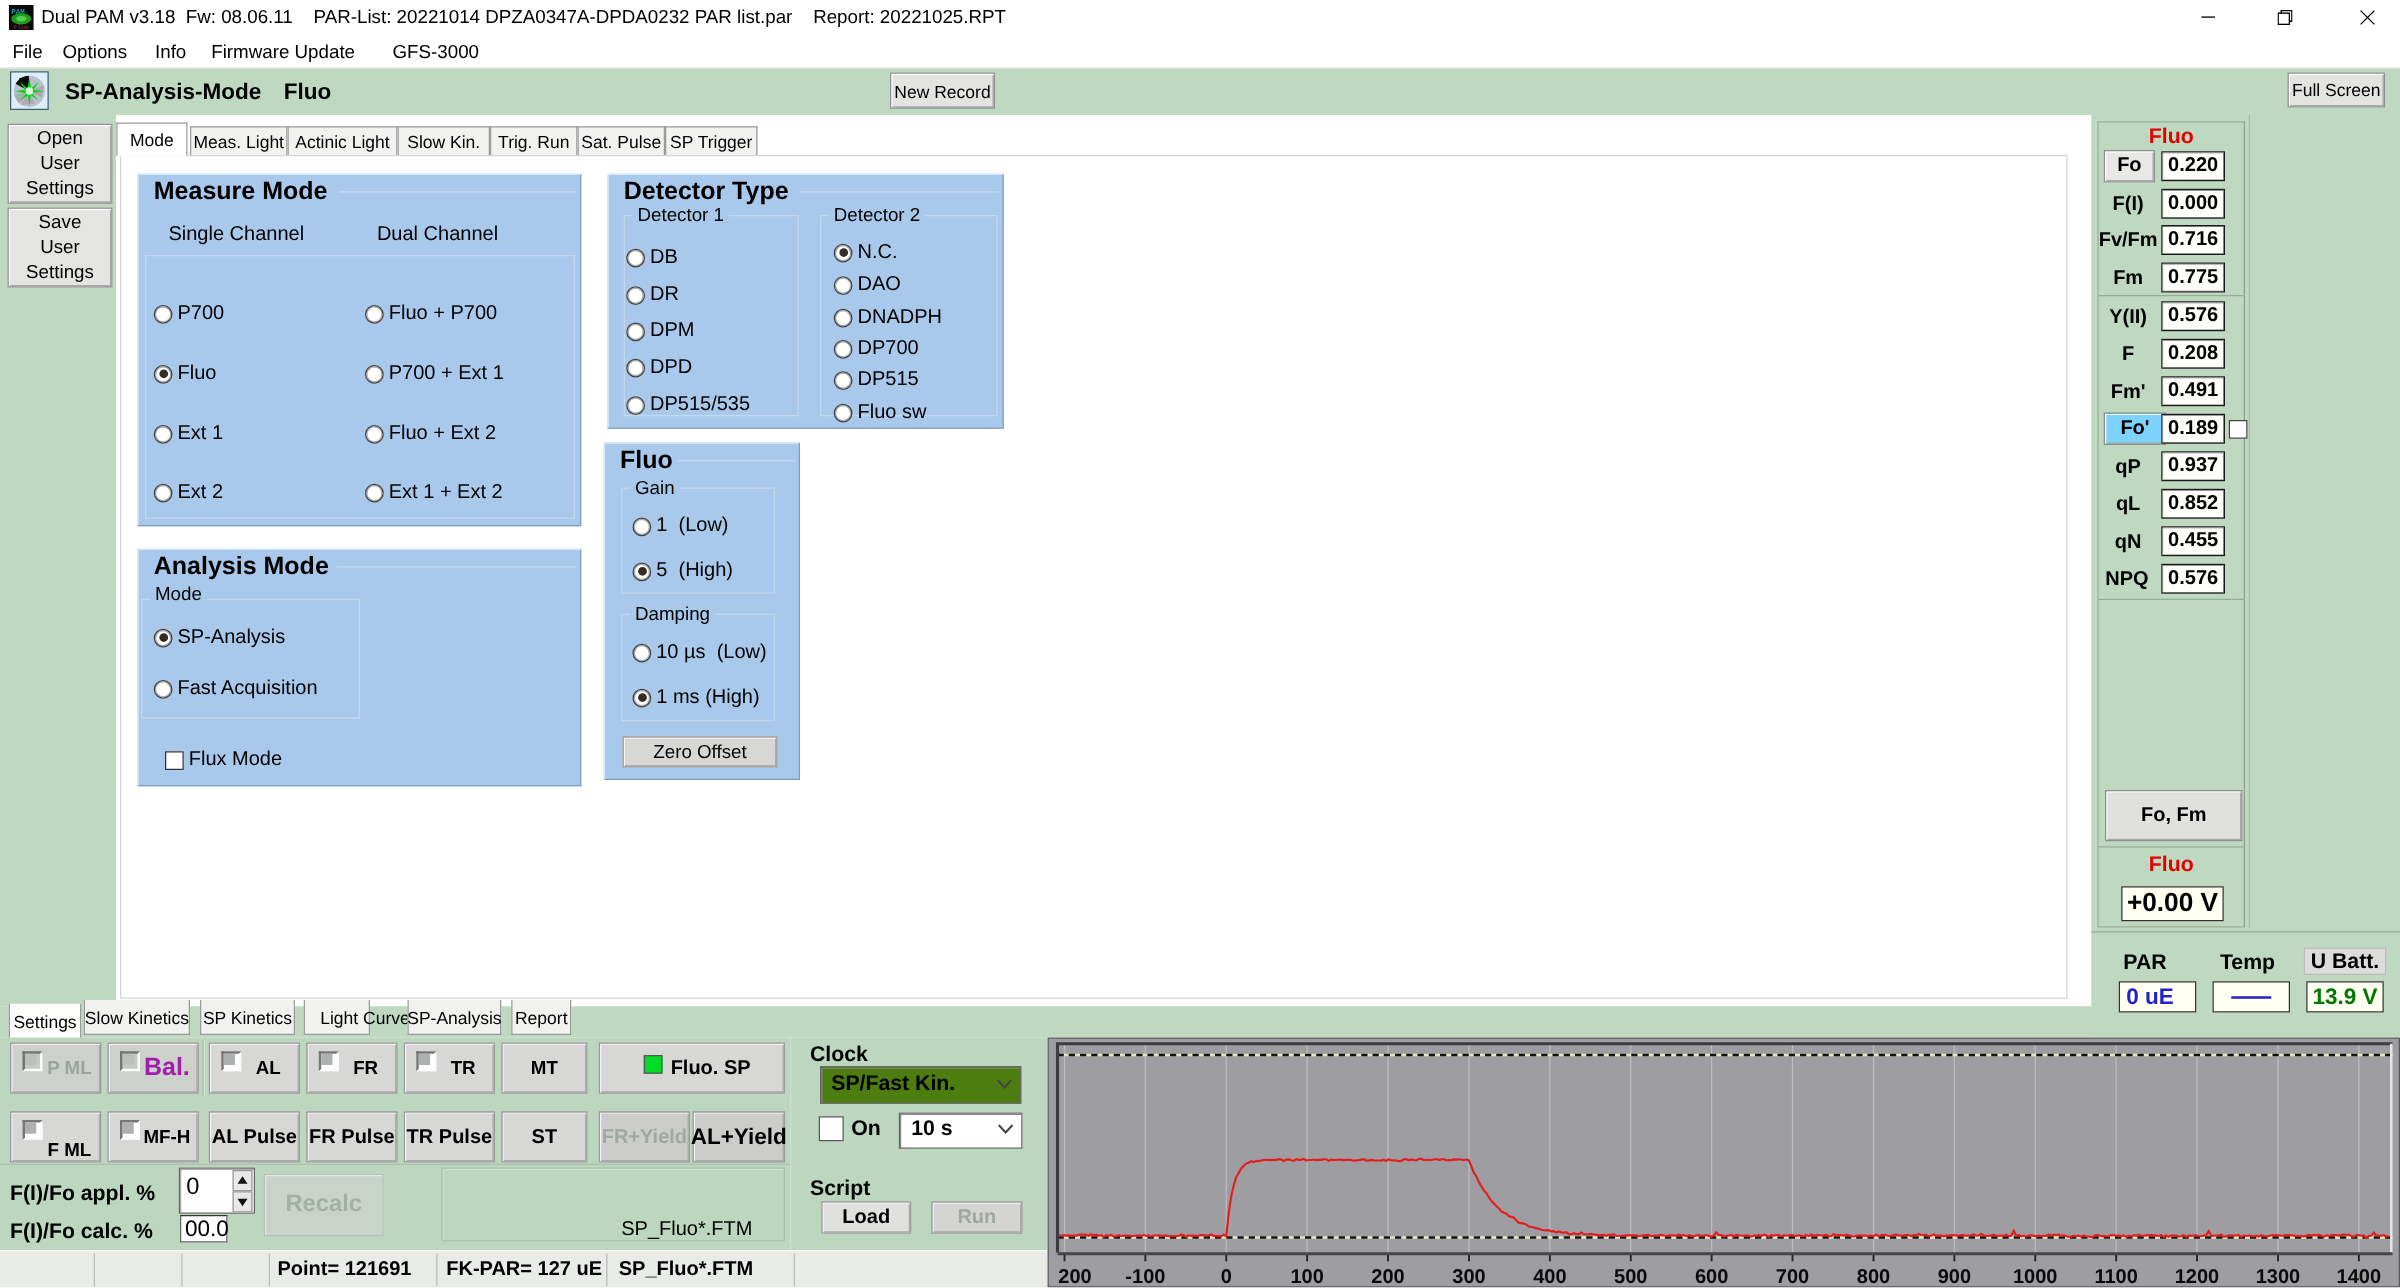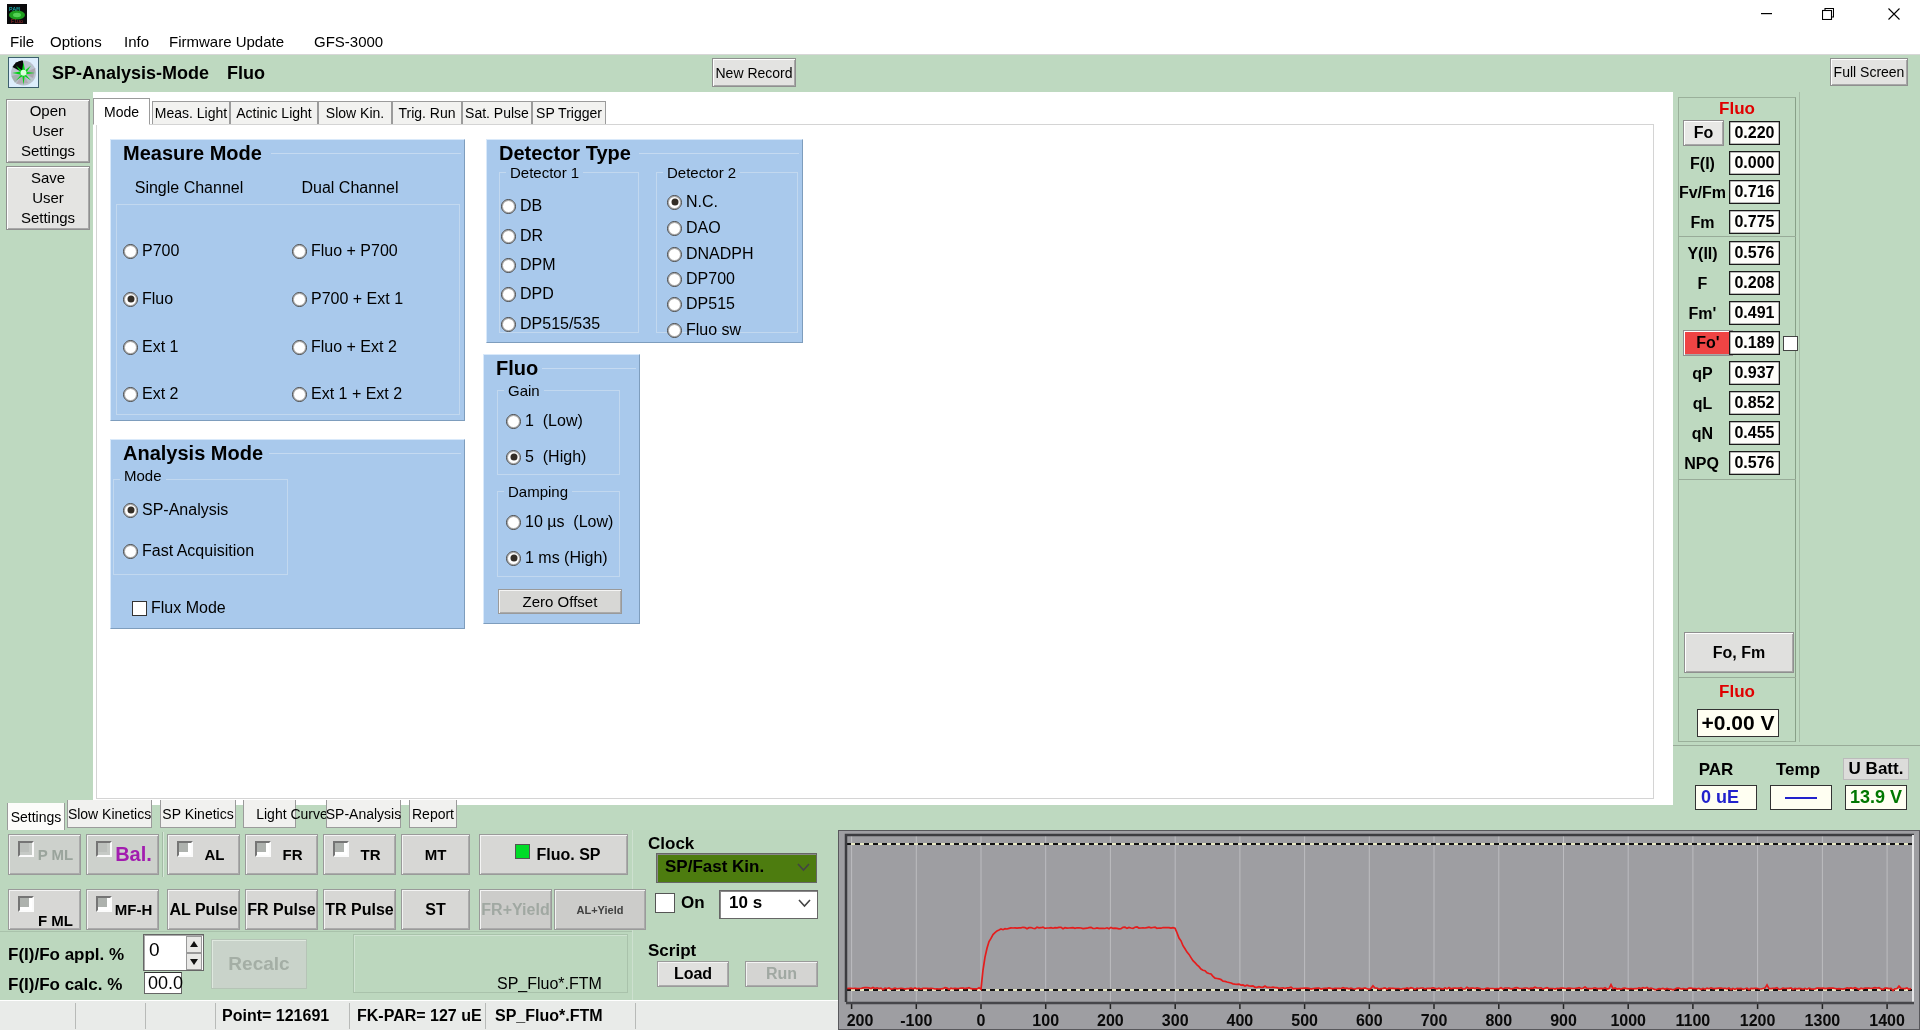--- a/index.html
+++ b/index.html
@@ -26,20 +26,21 @@
 <body>
 
 <div class="abs" style="left:0;top:0;width:1920px;height:28px;background:#ffffff;">
   <svg class="abs" style="left:7px;top:4px" width="20" height="20">
     <rect x="0" y="0" width="20" height="20" fill="#0a0a0c"></rect>
     <text x="2" y="7" font-size="6" fill="#18c8c8" font-family="Liberation Mono">PAM</text>
     <ellipse cx="10" cy="11" rx="8" ry="4.5" fill="#1e9e1e"></ellipse>
     <ellipse cx="10" cy="11" rx="4" ry="2.2" fill="#54d054"></ellipse>
     <text x="4" y="19" font-size="5" fill="#b03030" font-family="Liberation Mono">Fluo</text>
   </svg>
+  <div class="abs" style="left:33px;top:5px;font-size:15px;">Dual PAM v3.18&nbsp; Fw: 08.06.11&nbsp;&nbsp;&nbsp;&nbsp;PAR-List: 20221014 DPZA0347A-DPDA0232 PAR list.par&nbsp;&nbsp;&nbsp;&nbsp;Report: 20221025.RPT</div>
   <svg class="abs" style="left:1761px;top:13px" width="11" height="2">
       <rect width="11" height="1.2" fill="#000"></rect>
     </svg>
   <svg class="abs" style="left:1822px;top:8px" width="12" height="12">
     <rect x="0.5" y="2.5" width="9" height="9" fill="none" stroke="#000" stroke-width="1.1"></rect>
     <path d="M3 2.5 V0.5 H11.5 V9 H9.5" fill="none" stroke="#000" stroke-width="1.1"></path>
   </svg>
   <svg class="abs" style="left:1888px;top:8px" width="12" height="12">
       <path d="M0.5 0.5 L11.5 11.5 M11.5 0.5 L0.5 11.5" stroke="#000" stroke-width="1.1"></path>
     </svg>
@@ -243,21 +244,21 @@
 <div class="vbox" style="left:1729px;top:180px;width:51px;height:24px;">0.716</div>
 <div class="vlab" style="left:1678px;top:214px;width:49px;">Fm</div>
 <div class="vbox" style="left:1729px;top:210px;width:51px;height:24px;">0.775</div>
 <div class="sep" style="left:1679px;top:236px;width:117px;"></div>
 <div class="vlab" style="left:1678px;top:245px;width:49px;">Y(II)</div>
 <div class="vbox" style="left:1729px;top:241px;width:51px;height:24px;">0.576</div>
 <div class="vlab" style="left:1678px;top:275px;width:49px;">F</div>
 <div class="vbox" style="left:1729px;top:271px;width:51px;height:24px;">0.208</div>
 <div class="vlab" style="left:1678px;top:305px;width:49px;">Fm'</div>
 <div class="vbox" style="left:1729px;top:301px;width:51px;height:24px;">0.491</div>
-<div class="btn abs" style="left:1683px;top:330px;width:50px;height:26px;font-size:16px;font-weight:bold;background:#ef4444;">Fo'</div>
+<div class="btn abs" style="left:1683px;top:330px;width:50px;height:26px;font-size:16px;font-weight:bold;background:#7dd3fc;">Fo'</div>
 <div class="vbox" style="left:1729px;top:331px;width:51px;height:24px;">0.189</div>
 <div class="abs" style="left:1783px;top:336px;width:15px;height:15px;background:#fff;border:1px solid #444;"></div>
 <div class="vlab" style="left:1678px;top:365px;width:49px;">qP</div>
 <div class="vbox" style="left:1729px;top:361px;width:51px;height:24px;">0.937</div>
 <div class="vlab" style="left:1678px;top:395px;width:49px;">qL</div>
 <div class="vbox" style="left:1729px;top:391px;width:51px;height:24px;">0.852</div>
 <div class="vlab" style="left:1678px;top:425px;width:49px;">qN</div>
 <div class="vbox" style="left:1729px;top:421px;width:51px;height:24px;">0.455</div>
 <div class="vlab" style="left:1676px;top:455px;width:51px;">NPQ</div>
 <div class="vbox" style="left:1729px;top:451px;width:51px;height:24px;">0.576</div>
@@ -336,21 +337,21 @@
       <span class="cb3d" style="position:absolute;left:9px;top:6px;width:16px;height:16px;">
         <span class="inner"></span>
       </span>
       <span class="b" style="margin-left:22px;font-size:15px;">MF-H</span>
     </div>
   <div class="btn2 abs b" style="left:167px;top:59px;width:73px;height:41px;font-size:16px;">AL Pulse</div>
   <div class="btn2 abs b" style="left:245px;top:59px;width:73px;height:41px;font-size:16px;">FR Pulse</div>
   <div class="btn2 abs b" style="left:323px;top:59px;width:73px;height:41px;font-size:16px;">TR Pulse</div>
   <div class="btn2 abs b" style="left:401px;top:59px;width:69px;height:41px;font-size:16px;">ST</div>
   <div class="btn2 abs b" style="left:479px;top:59px;width:73px;height:41px;font-size:16px;background:#ccccca;color:#a0a8a2;">FR+Yield</div>
-  <div class="btn2 abs b" style="left:554px;top:59px;width:92px;height:41px;font-size:11px;background:#ccccca;color:#404040;">AL+Yield</div>
+  <div class="btn2 abs b" style="left:554px;top:59px;width:74px;height:41px;font-size:18px;background:#ccccca;color:#000000;">AL+Yield</div>
 
   <div class="abs b" style="left:8px;top:115px;font-size:17px;">F(I)/Fo appl. %</div>
   <div class="abs" style="left:143px;top:104px;width:61px;height:37px;background:#fff;border:1px solid #666;box-shadow:inset 1px 1px 0 #a9a9a9;"></div>
   <div class="abs b" style="left:149px;top:109px;font-size:19px;font-weight:normal;">0</div>
   <div class="abs" style="left:186px;top:106px;width:16px;height:17px;background:#e8e8e6;border:1px solid #999;"><svg width="14" height="15">
         <polygon points="7,4 11,10 3,10" fill="#111"></polygon>
       </svg></div>
   <div class="abs" style="left:186px;top:123px;width:16px;height:17px;background:#e8e8e6;border:1px solid #999;"><svg width="14" height="15">
         <polygon points="3,5 11,5 7,11" fill="#111"></polygon>
       </svg></div>

